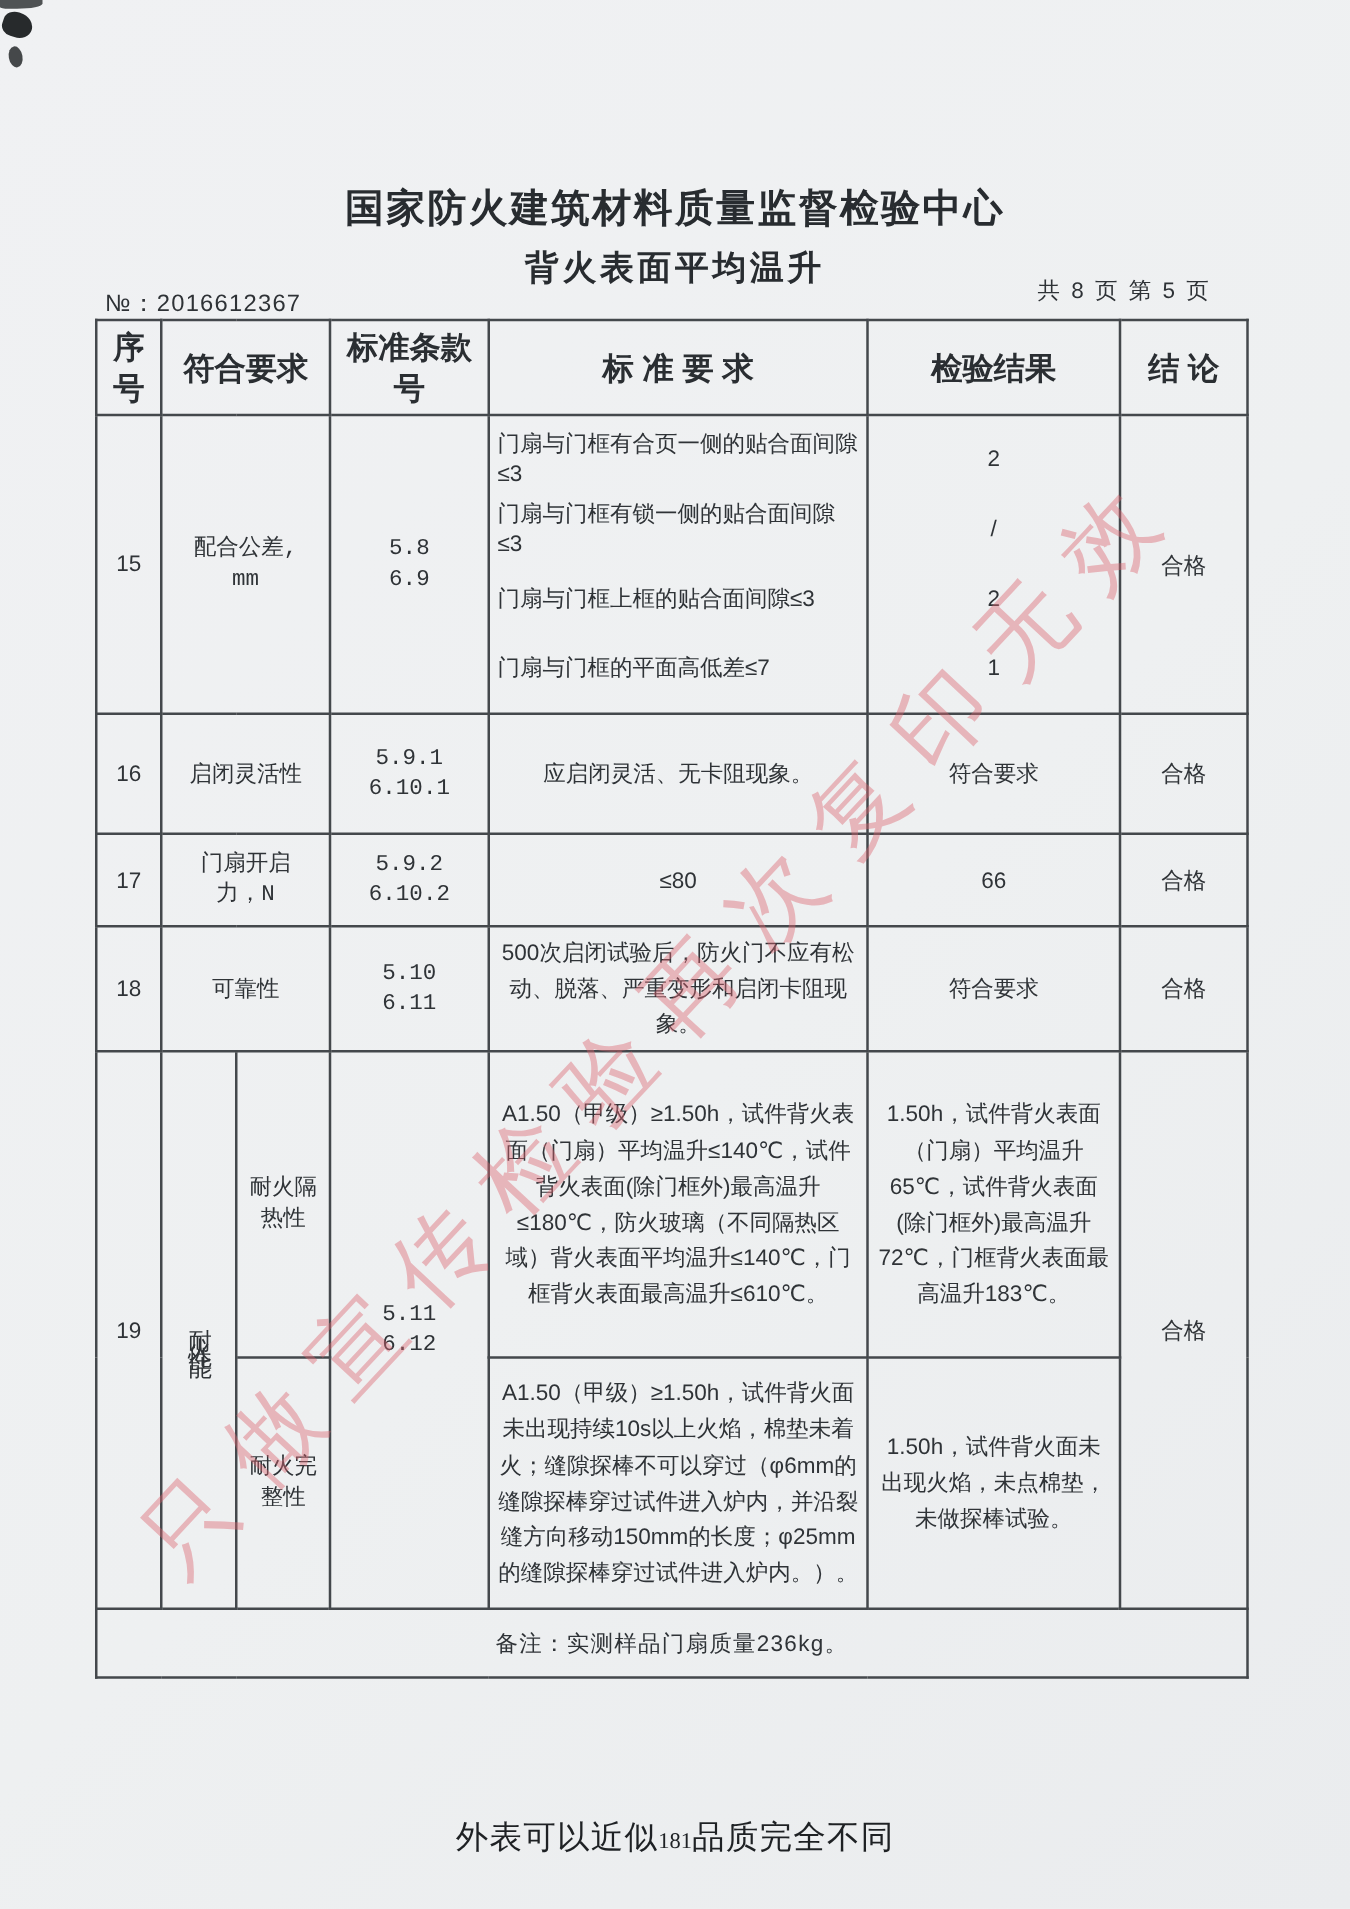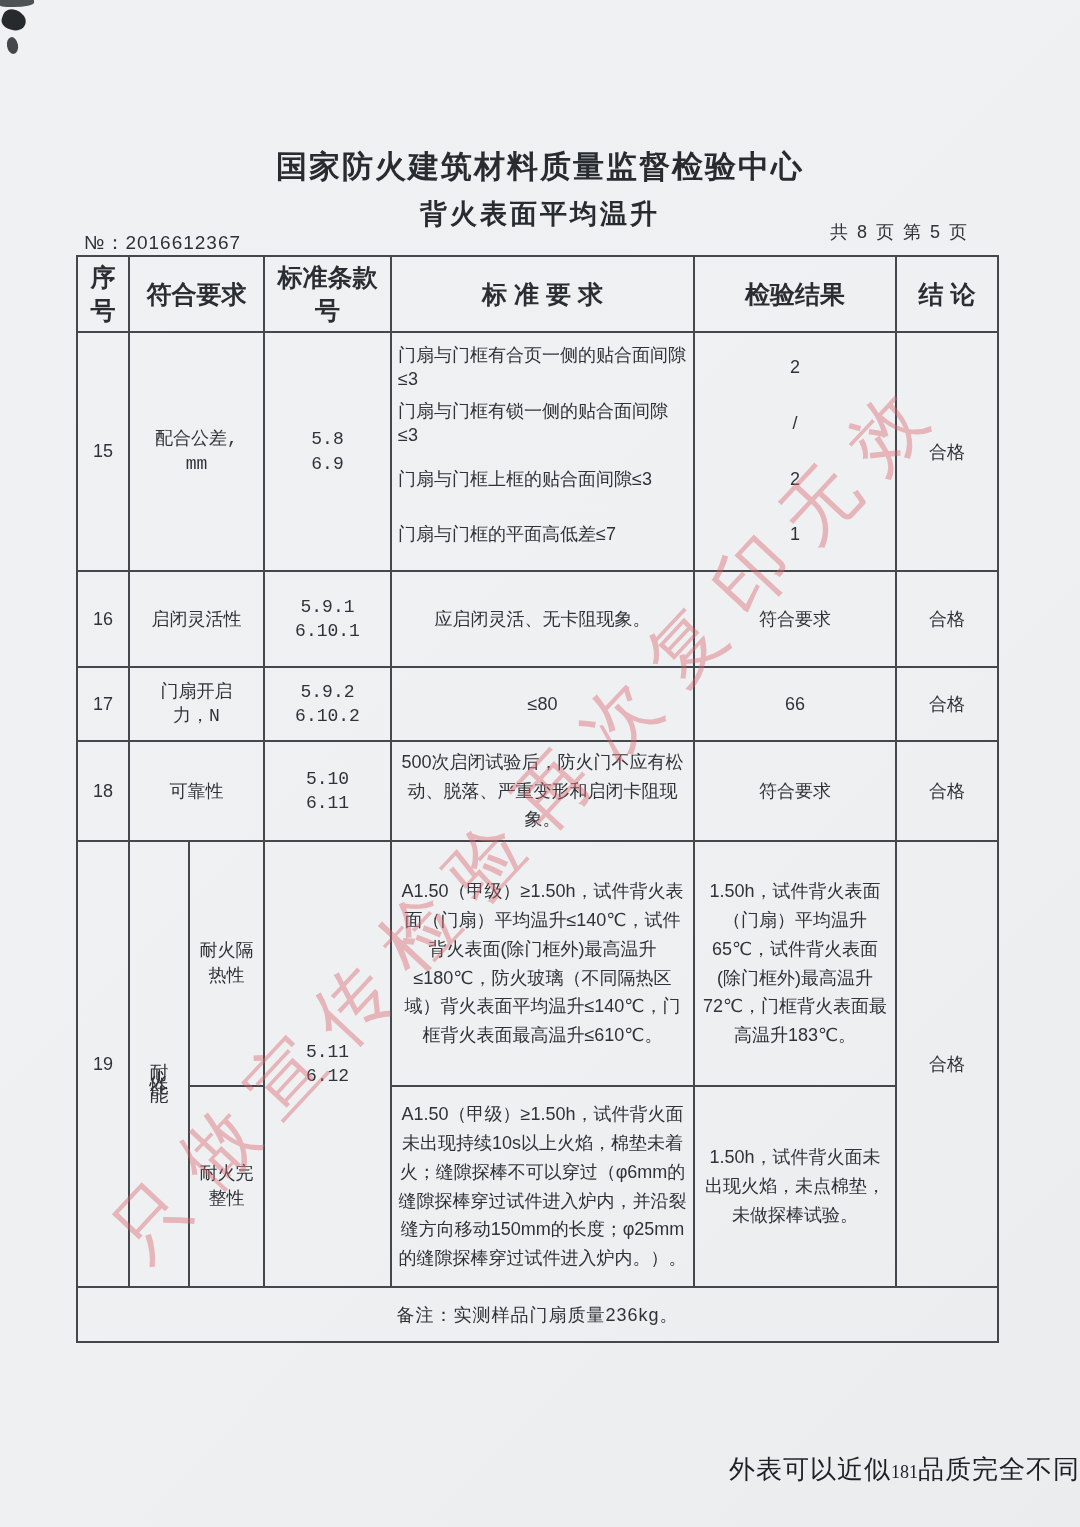--- a/index.html
+++ b/index.html
@@ -64,21 +64,21 @@
     transform:translate(-50%,-50%) rotate(-47deg);
     transform-origin:center;
     white-space:nowrap;
     font-size:74px;letter-spacing:24px;
     color:#dd6570;opacity:.42;
     pointer-events:none;z-index:5;
     font-weight:500;
   }
   .footer-caption{
     position:absolute;left:0;top:1452px;width:100%;
-    text-align:right;
+    text-align:center;
     font-family:"Liberation Serif","DejaVu Serif",serif;
     font-size:26px;color:#1e2124;letter-spacing:1px;
   }
   .footer-caption .num{font-size:18px;letter-spacing:0;}
 </style>
 </head>
 <body>
 
 <div class="page">
 

